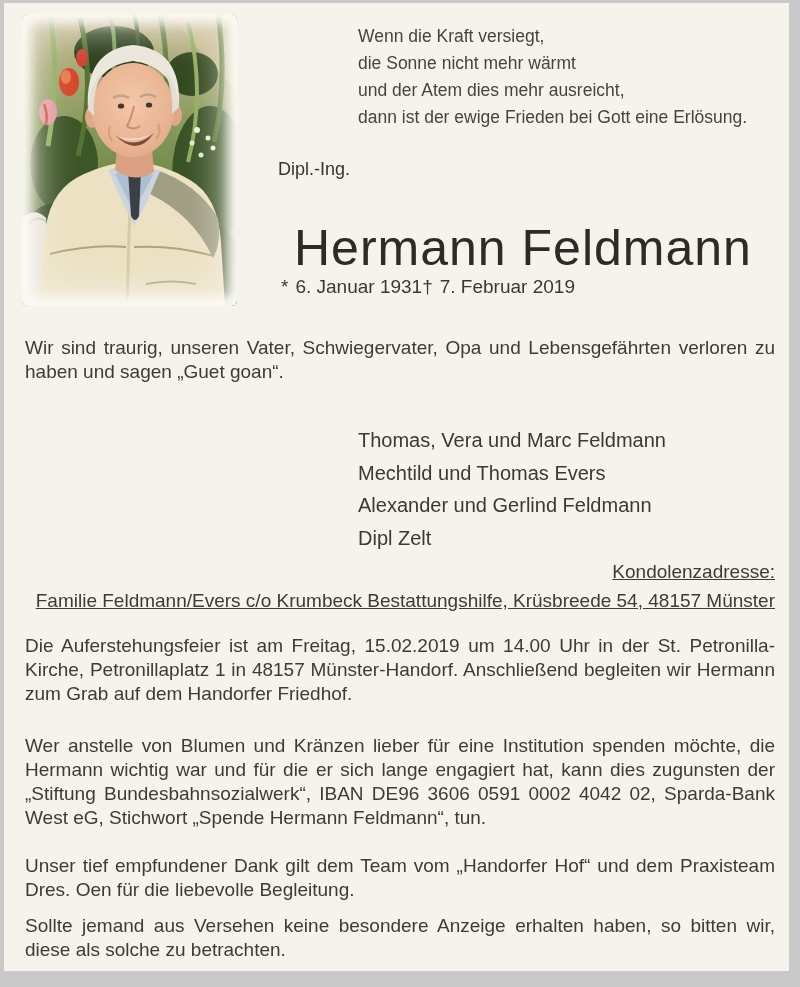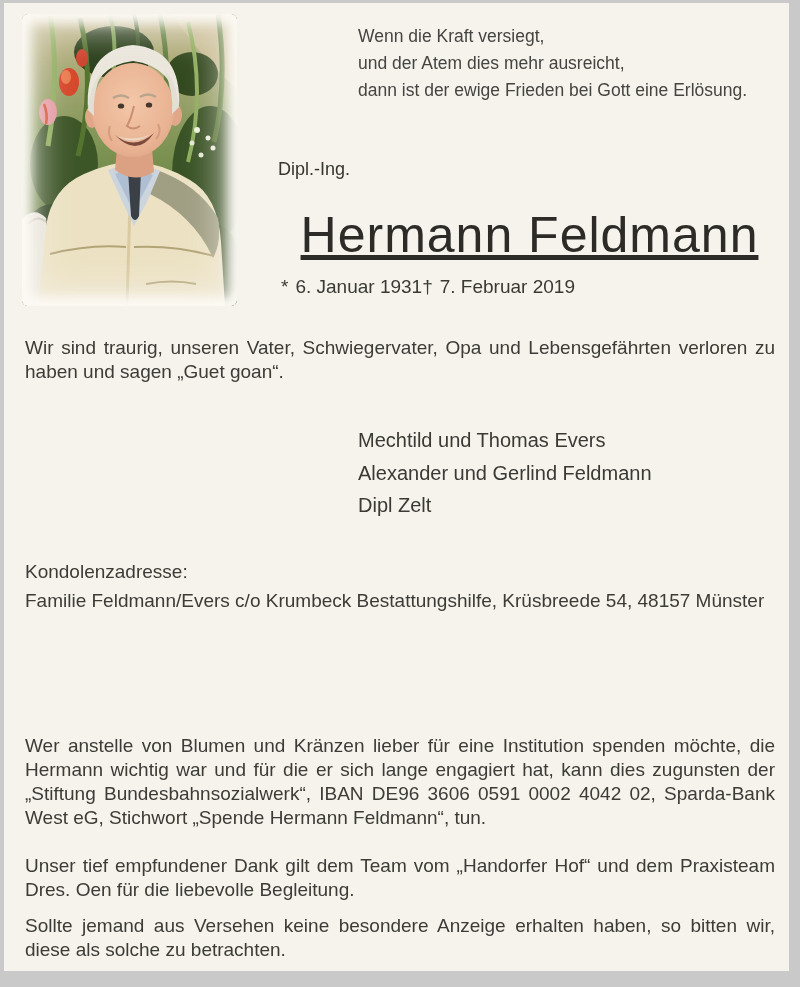--- a/index.html
+++ b/index.html
@@ -24,41 +24,41 @@
   .vignette {
     position: absolute; inset: 0; border-radius: 6px; pointer-events: none;
     box-shadow: inset 0 0 12px 9px rgba(252,250,245,0.98),
                 inset 0 0 32px 20px rgba(245,243,236,0.55);
   }
 
   
   .poem { left: 354px; top: 20px; font-size: 17.5px; line-height: 27px; color: #454440; font-weight: 300; }
   .honorific { left: 274px; top: 156px; width: 497px; font-size: 18px; color: #35342f; font-weight: 300; }
   .name {
-    left: 274px; top: 203px; width: 497px; margin: 3px;
-    text-align: center; font-size: 50px; line-height: 53px;
-    font-weight: 300; letter-spacing: 1px; color: #2c2b27; text-decoration: underline;
+    left: 274px; top: 203px; width: 497px; margin: 16px;
+    font-size: 50px; line-height: 53px;
+    font-weight: 300; letter-spacing: 1px; color: #2c2b27;
   }
   .dates {
     left: 277px; top: 273px; width: 470px;
     display: flex; 
     font-size: 19px; color: #3a3934; font-weight: 300;
   }
   .dates .sym { margin-right: 7px; }
 
   
   .text {
     left: 21px; width: 750px;
     font-size: 19px; line-height: 24px;
     text-align: justify; font-weight: 300; color: #3c3b36;
     margin: 0;
   }
   .intro      { top: 333px; }
   .mourners   { left: 354px; top: 421px; font-size: 20px; line-height: 32.5px; color: #3a3934; font-weight: 300; }
-  .condolence { top: 554px; line-height: 29px; text-align: left; }
+  .condolence { top: 554px; line-height: 29px; text-align: right; text-decoration: underline; }
   .service    { top: 631px; }
   .donation   { top: 731px; }
   .thanks     { top: 851px; }
   .closing    { top: 911px; }
 </style>
 </head>
 <body>
 
 <div class="card">
 
@@ -145,49 +145,52 @@
       <path d="M93,121 Q112,137 132,119 Q115,144 93,121 Z" fill="#7c4a3c"></path>
       <path d="M96,122 Q112,132 129,120 Q112,128 96,122 Z" fill="#e9dac8"></path>
       <path d="M88,112 Q85,120 90,127" stroke="#d49d7e" stroke-width="2" fill="none"></path>
       <path d="M136,110 Q140,118 134,125" stroke="#d49d7e" stroke-width="2" fill="none"></path>
     </svg>
     <div class="vignette"></div>
   </div>
 
   <div class="abs poem">
     <div>Wenn die Kraft versiegt,</div>
+    <div>die Sonne nicht mehr wärmt</div>
     <div>und der Atem dies mehr ausreicht,</div>
     <div>dann ist der ewige Frieden bei Gott eine Erlösung.</div>
   </div>
 
   <div class="abs honorific">Dipl.-Ing.</div>
   <h1 class="abs name">Hermann Feldmann</h1>
 
   <div class="abs dates">
     <span>
       <span class="sym">*</span><span>6. Januar 1931</span>
     </span>
     <span>
       <span class="sym">†</span><span>7. Februar 2019</span>
     </span>
   </div>
 
   <p class="abs text intro">Wir sind traurig, unseren Vater, Schwiegervater, Opa und Lebensgefährten verloren zu haben und sagen „Guet goan“.</p>
 
   <div class="abs mourners">
+    <div>Thomas, Vera und Marc Feldmann</div>
     <div>Mechtild und Thomas Evers</div>
     <div>Alexander und Gerlind Feldmann</div>
     <div>Dipl Zelt</div>
   </div>
 
   <div class="abs text condolence">
     <div>Kondolenzadresse:</div>
     <div>Familie Feldmann/Evers c/o Krumbeck Bestattungshilfe, Krüsbreede 54, 48157 Münster</div>
   </div>
 
+  <p class="abs text service">Die Auferstehungsfeier ist am Freitag, 15.02.2019 um 14.00 Uhr in der St. Petronilla-Kirche, Petronillaplatz 1 in 48157 Münster-Handorf. Anschließend begleiten wir Hermann zum Grab auf dem Handorfer Friedhof.</p>
 
   <p class="abs text donation">Wer anstelle von Blumen und Kränzen lieber für eine Institution spenden möchte, die Hermann wichtig war und für die er sich lange engagiert hat, kann dies zugunsten der „Stiftung Bundesbahnsozialwerk“, IBAN DE96 3606 0591 0002 4042 02, Sparda-Bank West eG, Stichwort „Spende Hermann Feldmann“, tun.</p>
 
   <p class="abs text thanks">Unser tief empfundener Dank gilt dem Team vom „Handorfer Hof“ und dem Praxisteam Dres. Oen für die liebevolle Begleitung.</p>
 
   <p class="abs text closing">Sollte jemand aus Versehen keine besondere Anzeige erhalten haben, so bitten wir, diese als solche zu betrachten.</p>
 
 </div>
 
 </body></html>

